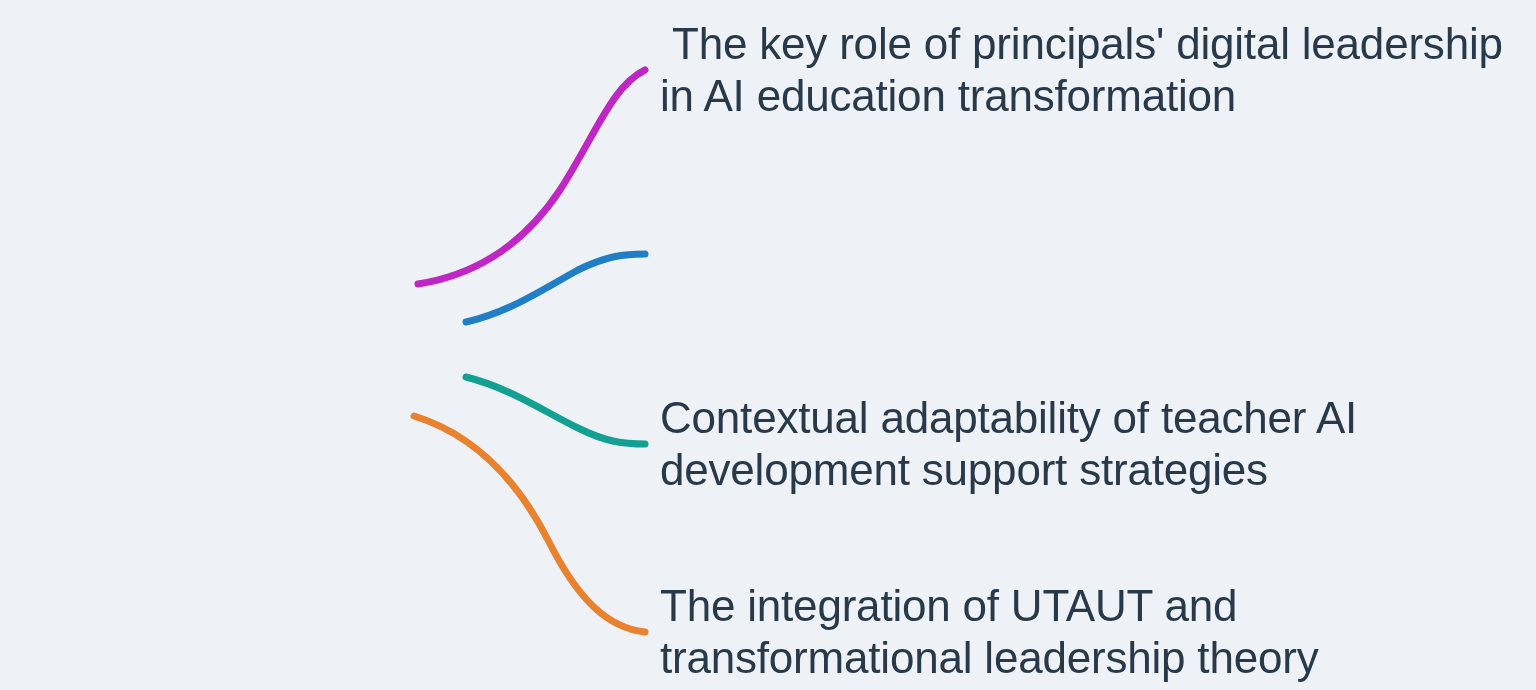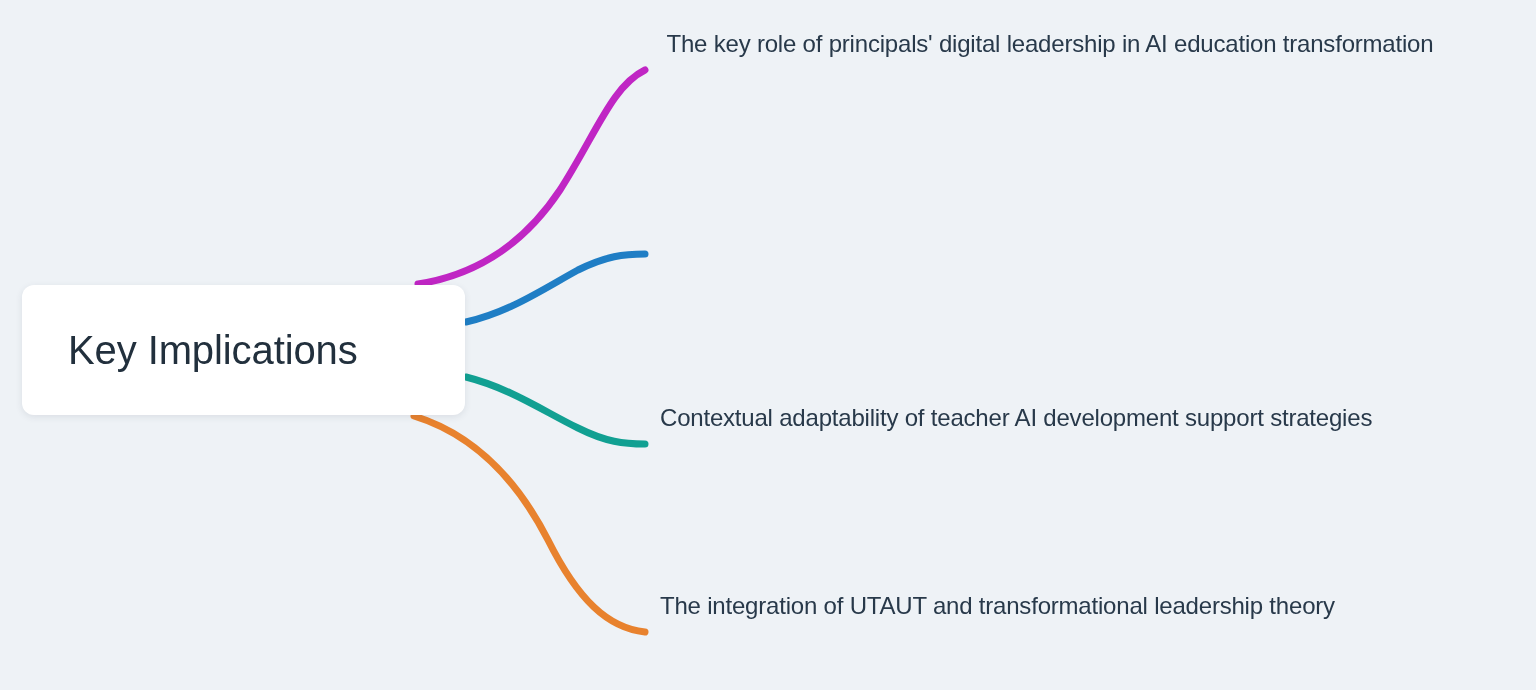--- a/index.html
+++ b/index.html
@@ -53,21 +53,21 @@
     font-size: 40px;
     line-height: 1.1;
     color: #22303d;
     letter-spacing: -0.1px;
     white-space: nowrap;
   }
   .branch-label {
     position: absolute;
     left: 660px;
     color: #28394a;
-    font-size: 24px;
+    font-size: 44px;
     line-height: 52px;
     letter-spacing: -0.2px;
     white-space: pre-wrap;
     z-index: 2;
   }
   #branch-label-0 { top: 18px;  width: 856px; }
   #branch-label-1 { top: 206px; width: 790px; }
   #branch-label-2 { top: 392px; width: 870px; }
   #branch-label-3 { top: 580px; width: 840px; }
 </style>
@@ -76,21 +76,18 @@
 
 <div id="mindmap" style="background: rgb(238, 242, 246);">
 
   <svg id="branch-svg" viewBox="0 0 1536 690" xmlns="http://www.w3.org/2000/svg">
     <path class="branch-path" d="M 418 284 C 470 276 520 250 560 190 C 596 134 612 86 645 70" stroke="#c026c4"></path>
     <path class="branch-path" d="M 466 322 C 510 312 545 288 578 270 C 606 256 624 254 645 254" stroke="#1f7ec5"></path>
     <path class="branch-path" d="M 466 377 C 510 388 545 412 578 428 C 606 442 624 444 645 444" stroke="#11a092"></path>
     <path class="branch-path" d="M 414 416 C 466 432 512 470 548 540 C 578 600 608 628 645 632" stroke="#e8822e"></path>
   </svg>
 
-  <div id="root-node" style="background: rgb(255, 255, 255);">
-    <span id="root-node-label">Key Implications</span>
-  </div>
 
   <div class="branch-label" id="branch-label-0" style="color: rgb(40, 57, 74);"> The key role of principals' digital leadership in AI education transformation</div>
   <div class="branch-label" id="branch-label-3" style="color: rgb(40, 57, 74);">The integration of UTAUT and transformational leadership theory</div>
   <div class="branch-label" id="branch-label-2" style="color: rgb(40, 57, 74);">Contextual adaptability of teacher AI development support strategies</div>
 
 </div>
 
 </body></html>

